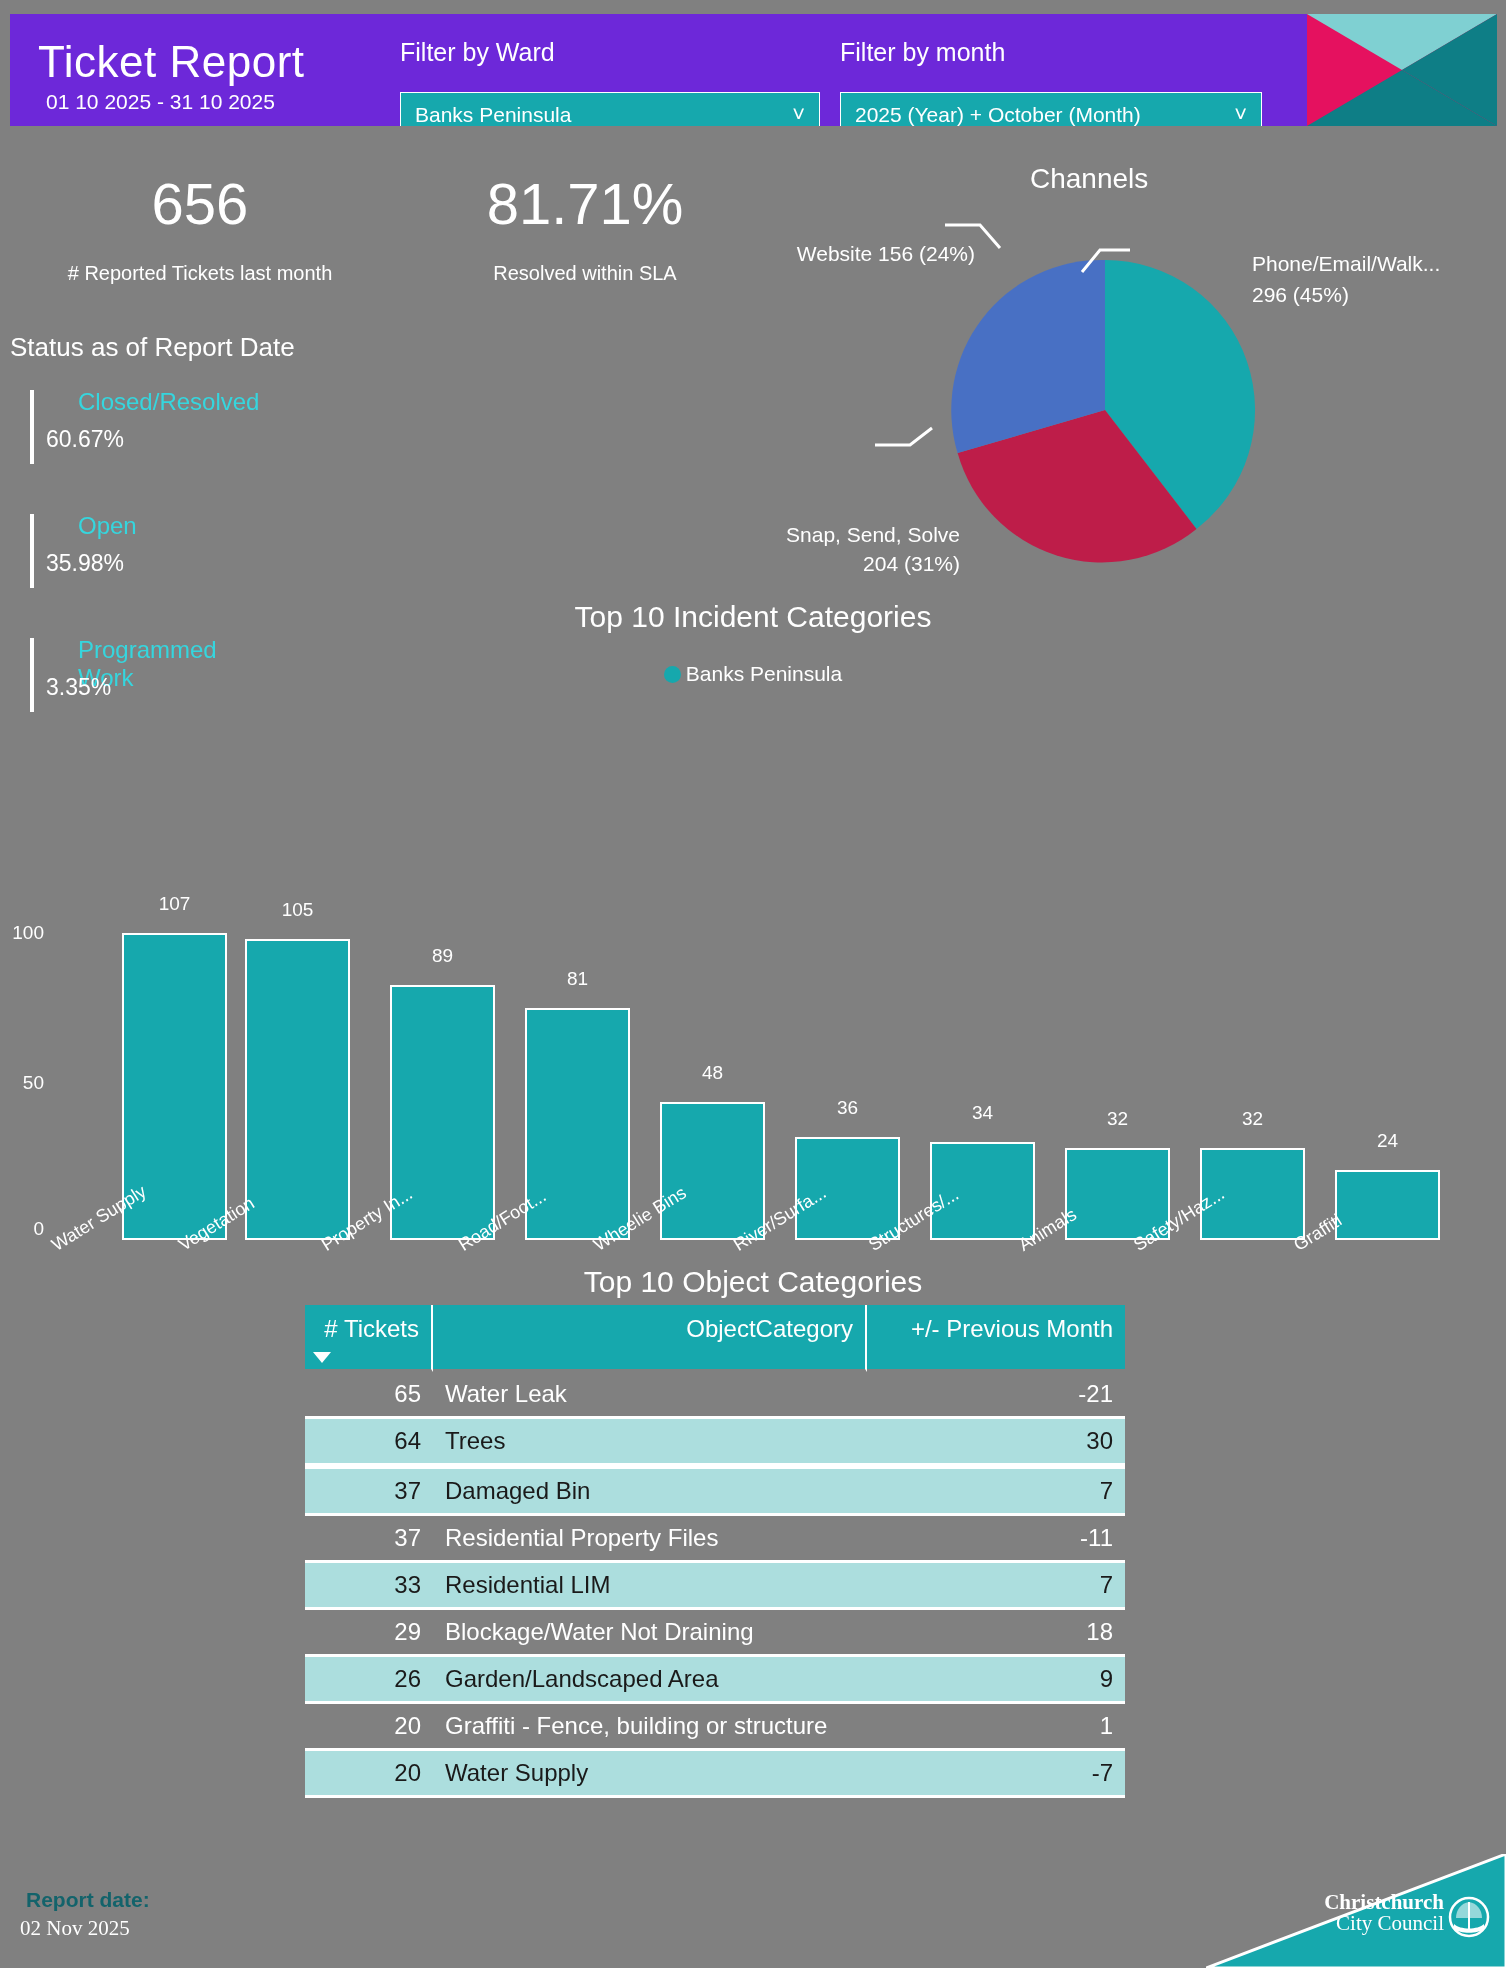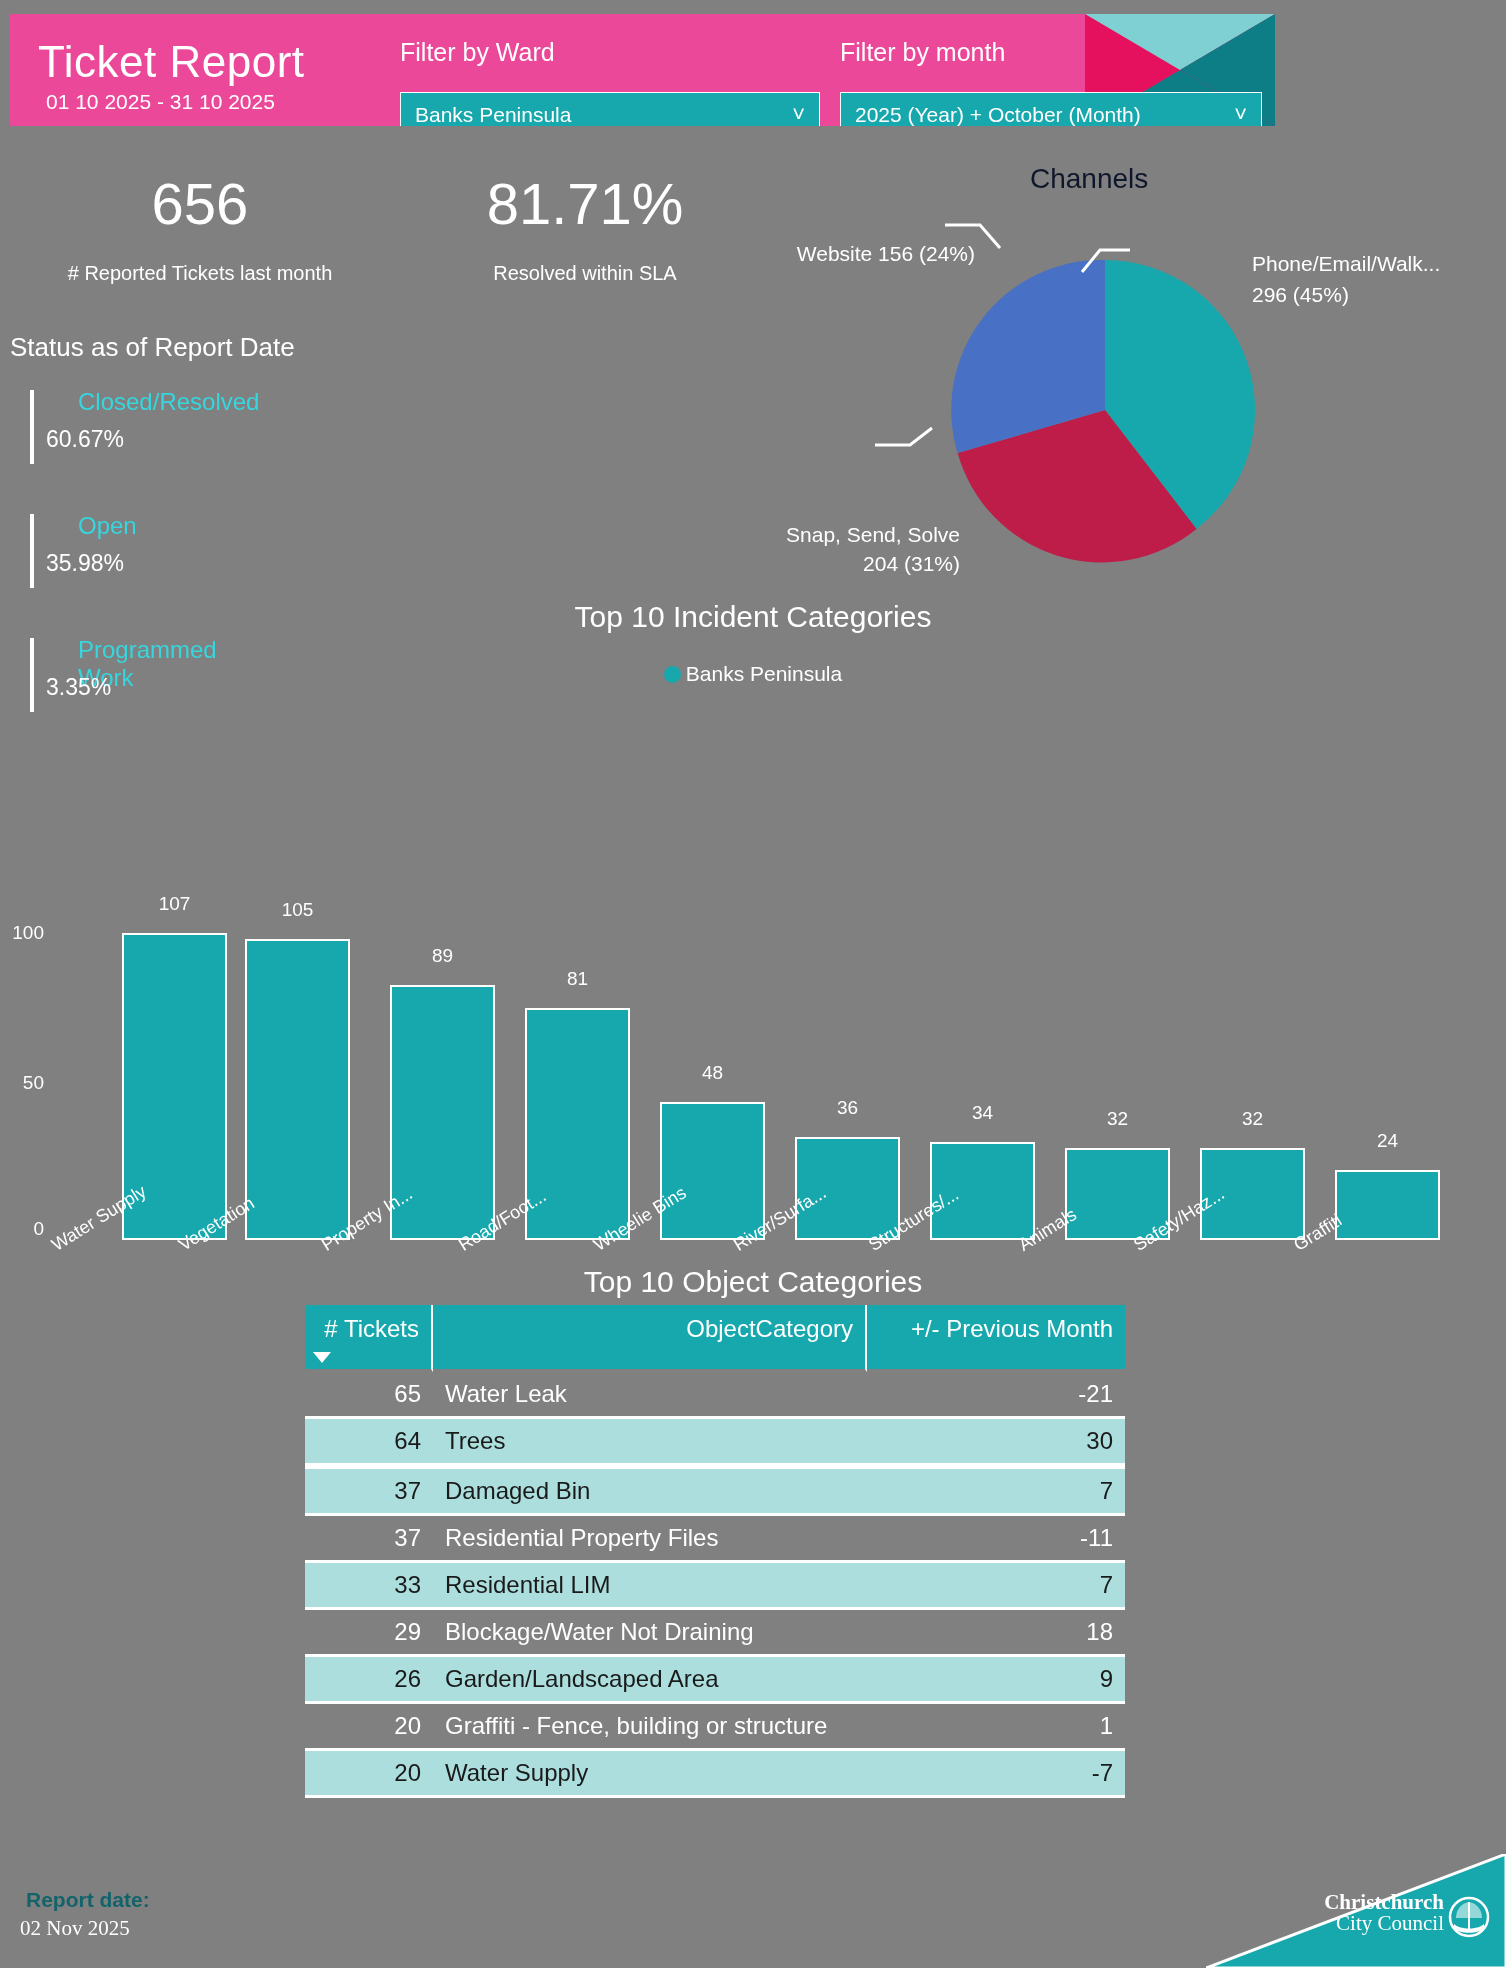--- a/index.html
+++ b/index.html
@@ -7,22 +7,22 @@
     width: 1506px; height: 1968px;
     background: #808080;
     font-family: "Liberation Sans", sans-serif;
     overflow: hidden;
   }
   .page { position: relative; width: 1506px; height: 1968px; background: #808080; }
 
   
   .header {
     position: absolute; left: 10px; top: 14px;
-    width: 1265px; height: 112px;
-    background: #ec4899;
+    width: 1487px; height: 112px;
+    background: #6d28d9;
     overflow: hidden;
   }
   .hdr-title {
     position: absolute; left: 28px; top: 26px;
     font-size: 44px; color: #ffffff; letter-spacing: .5px;
     line-height: 1;
   }
   .hdr-sub {
     position: absolute; left: 36px; top: 76px;
     font-size: 21px; color: #ffffff;
@@ -66,21 +66,21 @@
     color: #35D6DE; font-size: 24px; margin-left: 32px;
   }
   .status-val {
     position: absolute; left: 16px; top: 38px;
     color: #ffffff; font-size: 23px;
   }
 
   
   .pie-title {
     position: absolute; left: 1030px; top: 163px;
-    color: #0f172a; font-size: 28px;
+    color: #ffffff; font-size: 28px;
   }
   .pie-wrap { position: absolute; left: 945px; top: 250px; width: 320px; height: 320px; }
   .pie-lbl { position: absolute; color: #ffffff; font-size: 21px; line-height: 1.15; }
 
   
   .bar-title {
     position: absolute; left: 0; right: 0; top: 600px;
     text-align: center; color: #ffffff; font-size: 30px;
   }
   .bar-legend {

